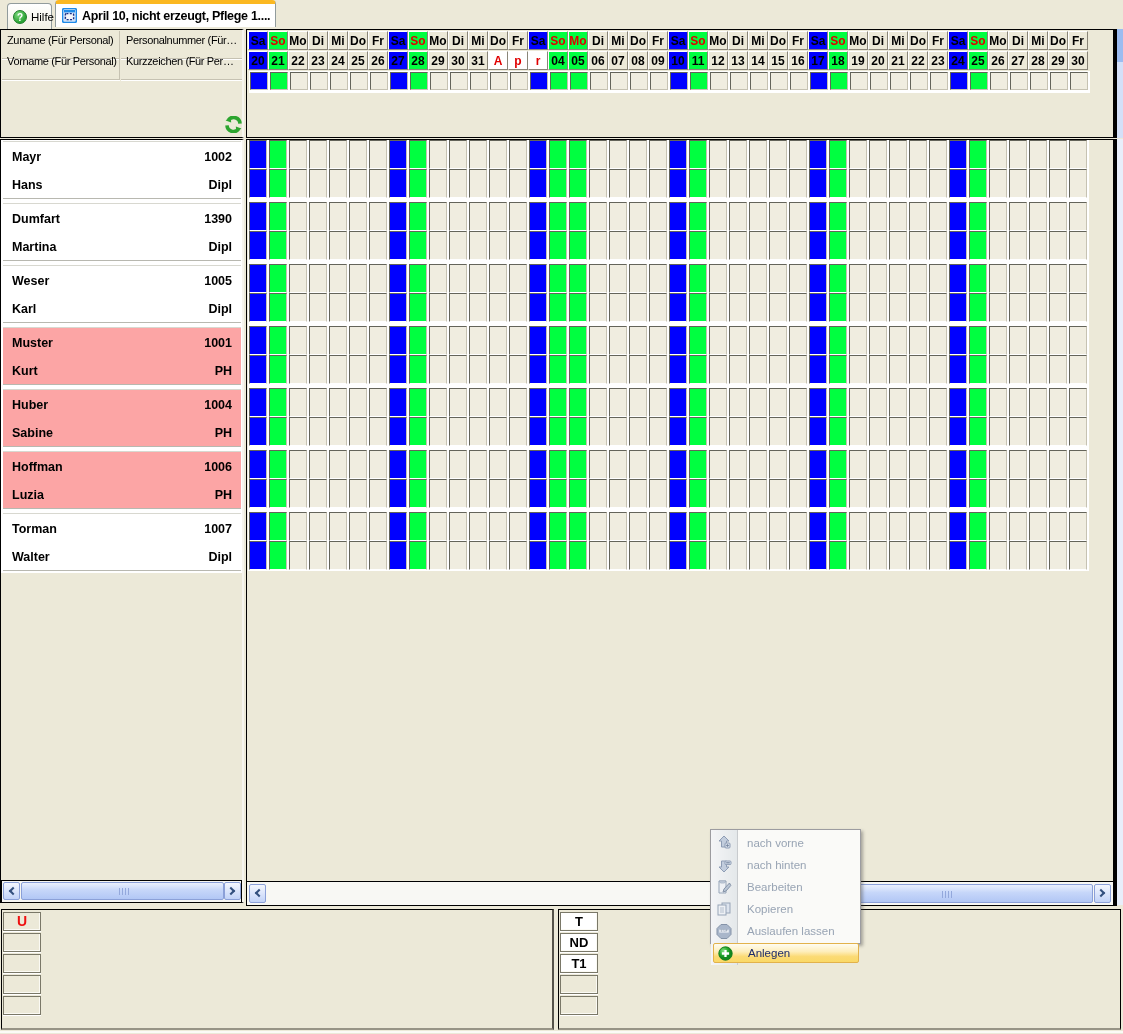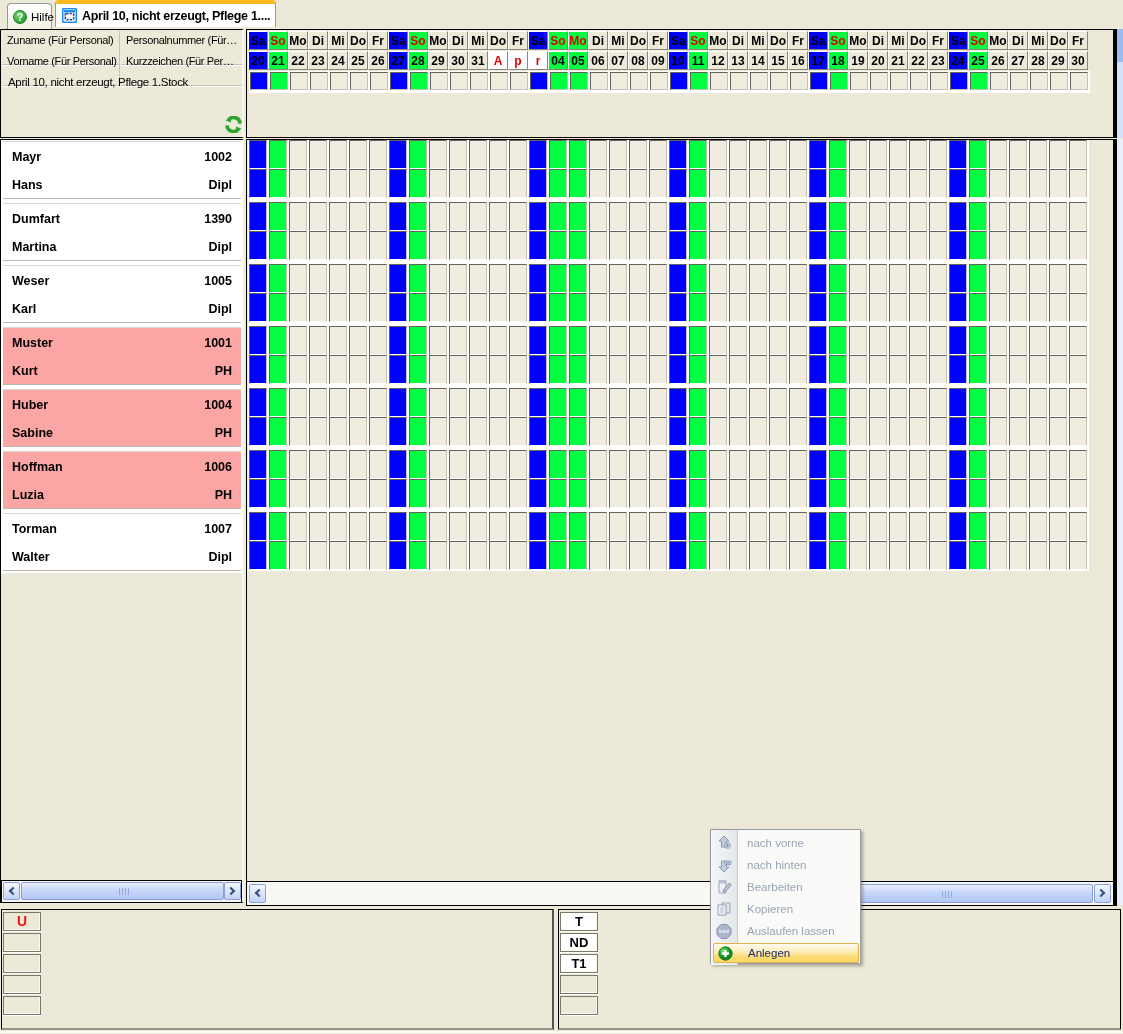--- a/index.html
+++ b/index.html
@@ -13,21 +13,21 @@
   border-radius:4px 4px 0 0; border-top:4px solid #fbb821; font-size:12.5px; font-weight:bold; color:#000;
   display:flex; align-items:center; }
 .hico { width:14px; height:14px; border-radius:50%; background:radial-gradient(circle at 35% 30%, #7dd87d, #2aa335 70%);
   border:1px solid #1d7d28; color:#fff; font-size:10px; font-weight:bold; text-align:center; line-height:13px;
   margin:0 4px 0 5px; flex:0 0 auto; }
 .tico { width:15px; height:15px; margin:0 5px 0 6px; flex:0 0 auto; }
 
 
 #tl { left:0; top:29px; width:244px; height:109px; background:#ece9d8; border:1px solid #000; border-right:2px solid #f6f5ee; }
 #tr { left:246px; top:29px; width:871px; height:109px; background:#ece9d8; border:1px solid #000; border-right:4px solid #000; }
-.thc { position:absolute; height:34px; font-size:11px; letter-spacing:-0.35px; color:#000; line-height:19px; padding-left:5px;
+.thc { position:absolute; height:28px; font-size:11px; letter-spacing:-0.35px; color:#000; line-height:19px; padding-left:5px;
   border-bottom:1px solid #c6c2b2; box-shadow:0 1px 0 #fff; white-space:nowrap; overflow:hidden; }
 #tlbl { position:absolute; left:1px; top:43px; width:240px; height:20px; font-size:11.5px; letter-spacing:-0.3px; padding-left:6px; line-height:19px; white-space:nowrap; }
 
 
 #cal { position:absolute; left:1px; top:1px; width:842px; }
 .hrow { position:absolute; left:0; display:flex; }
 .hc { width:20px; height:19px; flex:0 0 auto; background:#ece9d8; border:1px solid #8a8678; border-top-color:#fff; border-left-color:#fff;
   font-size:12px; font-weight:bold; text-align:center; line-height:18px; color:#000; }
 .hb { background:#0000ff; }
 .hg { background:#00ff40; color:#e00000; }
@@ -73,21 +73,21 @@
 #bl { left:1px; top:909px; width:553px; height:121px; background:#ece9d8; border:1px solid #000; border-right:2px solid #55534a; border-bottom:2px solid #979486; }
 #br { left:558px; top:909px; width:563px; height:121px; background:#ece9d8; border:1px solid #000; border-bottom:2px solid #979486; }
 #whiteline { left:0; top:1031px; width:1123px; height:2px; background:#fbfaf6; }
 .lcell { position:absolute; left:1px; width:38px; height:19px; background:#ece9d8;
   border:1px solid #7a7868; box-shadow:0 1px 0 #fff, inset -1px -1px 0 #fbfaf4;
   font-weight:bold; font-size:13px; text-align:center; line-height:17px; }
 .lwhite { background:#fff; }
 .lred { color:#ee1111; font-size:14px; }
 
 
-#menu { left:710px; top:829px; width:151px; height:135px; background:#fafaf8; border:1px solid #9c9ca0;
+#menu { left:710px; top:829px; width:151px; height:115px; background:#fafaf8; border:1px solid #9c9ca0;
   box-shadow:2px 2px 3px rgba(80,80,80,.45); }
 #mgut { position:absolute; left:0; top:0; width:27px; height:135px; background:linear-gradient(90deg,#f4f5f7,#e4e8ea); border-right:1px solid #c8cbce; }
 .mi { position:absolute; left:2px; width:146px; height:21px; }
 .mic { position:absolute; left:3px; top:2px; width:17px; height:17px; }
 .mtx { position:absolute; left:34px; top:4px; font-size:11.5px; color:#98a4b4; white-space:nowrap; }
 .sel { background:linear-gradient(#fefcf1,#feeebb 42%,#fbda74 70%,#fad967); border:1px solid #e2b24b; border-radius:2px; height:20px; }
 .seltx { color:#1c2b6a; top:3px; }
 .sel .mic { top:2px; left:4px; }
 
 
@@ -101,21 +101,20 @@
       <rect x="0.5" y="0.5" width="14" height="14" rx="2" fill="#cfe2f8" stroke="#1e8ae8" stroke-width="1.6"></rect>
       <rect x="2" y="2" width="11" height="2.4" fill="#1e8ae8"></rect>
       <rect x="3.4" y="5.6" width="8.2" height="6" fill="#f4f6fa" stroke="#1a2f88" stroke-width="1.4" stroke-dasharray="2 1.4" rx="1"></rect>
     </svg>April 10, nicht erzeugt, Pflege 1....</div>
 
 <div class="abs" id="tl">
   <div class="thc" style="left:1px;top:1px;width:118px;border-right:1px solid #c6c2b2;">Zuname (Für Personal)</div>
   <div class="thc" style="left:120px;top:1px;width:121px;">Personalnummer (Für…</div>
   <div class="thc" style="left:1px;top:22px;width:118px;border-right:1px solid #c6c2b2;">Vorname (Für Personal)</div>
   <div class="thc" style="left:120px;top:22px;width:121px;">Kurzzeichen (Für Per…</div>
-  <div id="tlbl">April 10, nicht erzeugt, Pflege 1.Stock</div>
   <svg class="ricon" width="17" height="17" viewBox="0 0 17 17">
       <g stroke="#2ca52f" stroke-width="3.6" fill="none">
         <path d="M15.0 7.6 A6.4 6.4 0 0 0 3.6 3.9"></path>
         <path d="M2.0 9.4 A6.4 6.4 0 0 0 13.4 13.1"></path>
       </g>
       <path d="M5.6 0.2 L6.2 6.4 L0.6 4.6 Z" fill="#2ca52f"></path>
       <path d="M11.4 16.8 L10.8 10.6 L16.4 12.4 Z" fill="#2ca52f"></path>
     </svg>
 </div>
 

